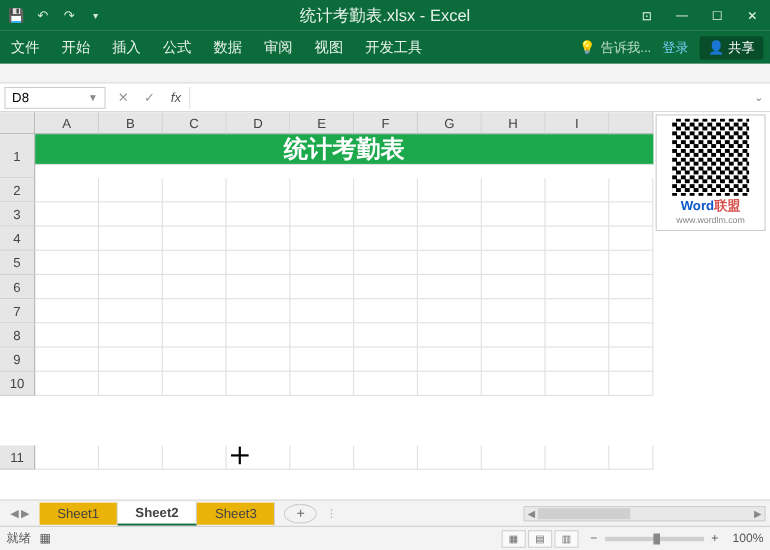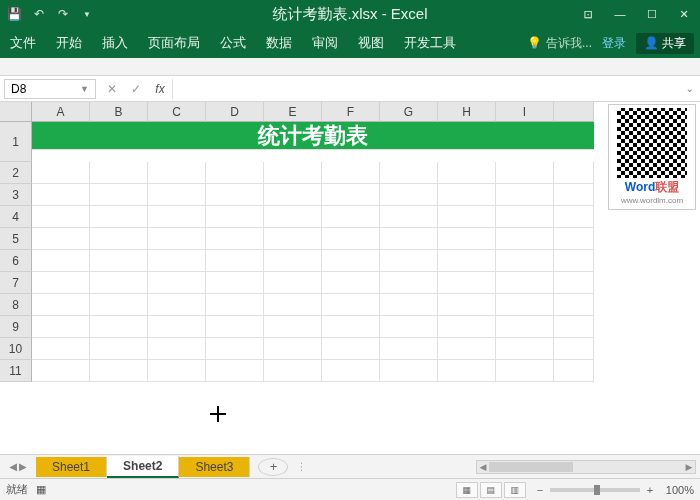--- a/index.html
+++ b/index.html
@@ -41,21 +41,21 @@
 .hscroll { margin-left: auto; width: 220px; height: 14px; background: #e8e8e8; border: 1px solid #cfcfcf; margin-right: 4px; position: relative; display: flex; align-items: center; }
 .hscroll .thumb { position: absolute; left: 12px; width: 84px; height: 10px; background: #cfcfcf; }
 .hscroll .ar { width: 12px; text-align: center; color: #888; font-size: 9px; }
 .status { height: 22px; background: #f3f3f3; border-top: 1px solid #d0d0d0; display: flex; align-items: center; font-size: 11px; color: #555; padding: 0 6px; }
 .status .views { margin-left: auto; display: flex; gap: 2px; padding-right: 8px; }
 .status .vbtn { width: 22px; height: 16px; border: 1px solid #cfcfcf; background: #fafafa; display: flex; align-items: center; justify-content: center; font-size: 9px; color: #666; }
 .zoom { display: flex; align-items: center; gap: 4px; }
 .zoom .slider { width: 90px; height: 4px; background: #cfcfcf; position: relative; }
 .zoom .slider::after { content: ""; position: absolute; left: 44px; top: -3px; width: 6px; height: 10px; background: #888; }
 .zoom .sgn { width: 12px; text-align: center; color: #666; }
-.qr { position: absolute; right: 4px; top: 2px; width: 88px; height: 106px; background: #fff; border: 1px solid #ccc; padding: 2px; text-align: center; font-size: 10px; z-index: 10; }
+.qr { position: absolute; right: 4px; top: 2px; width: 100px; height: 106px; background: #fff; border: 1px solid #ccc; padding: 2px; text-align: center; font-size: 10px; z-index: 10; }
 .qr-img { width: 70px; height: 70px; background: repeating-conic-gradient(#000 0 25%, #fff 0 50%) 0/8px 8px; margin: 1px auto; }
 .qr .brand { font-weight: bold; color: #0a58ca; font-size: 12px; }
 .qr .brand b { color: #d9534f; }
 .qr .url { font-size: 8px; color: #888; }
 </style>
 </head>
 <body>
 
 <div class="titlebar">
   <div class="qat">
@@ -70,21 +70,20 @@
     <div class="wbtn">—</div>
     <div class="wbtn">☐</div>
     <div class="wbtn">✕</div>
   </div>
 </div>
 
 <div class="ribbon">
   <div class="tab">文件</div>
   <div class="tab">开始</div>
   <div class="tab">插入</div>
-  <div class="tab">页面布局</div>
   <div class="tab">公式</div>
   <div class="tab">数据</div>
   <div class="tab">审阅</div>
   <div class="tab">视图</div>
   <div class="tab">开发工具</div>
   <div class="right">
     <span>💡</span>
     <span>告诉我...</span>
     <span style="color:#7dd3fc;margin:0 6px">登录</span>
     <span class="share">
@@ -237,21 +236,21 @@
         <div class="cell"></div>
         <div class="cell"></div>
         <div class="cell"></div>
         <div class="cell"></div>
         <div class="cell"></div>
         <div class="cell"></div>
         <div class="cell"></div>
         <div class="cell"></div>
         <div class="cell"></div>
       </div>
-      <div class="grid" style="grid-template-rows: 22px;">
+      <div class="grid" style="grid-template-rows: 22px; margin-top: 45px;">
         <div class="rh">11</div>
         <div class="cell"></div>
         <div class="cell"></div>
         <div class="cell"></div>
         <div class="cell"></div>
         <div class="cell"></div>
         <div class="cell"></div>
         <div class="cell"></div>
         <div class="cell"></div>
         <div class="cell"></div>

